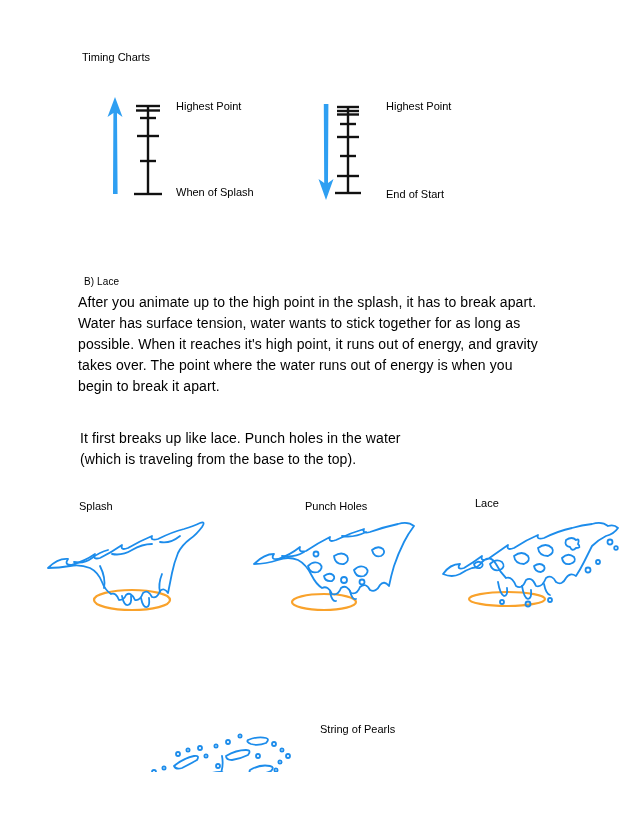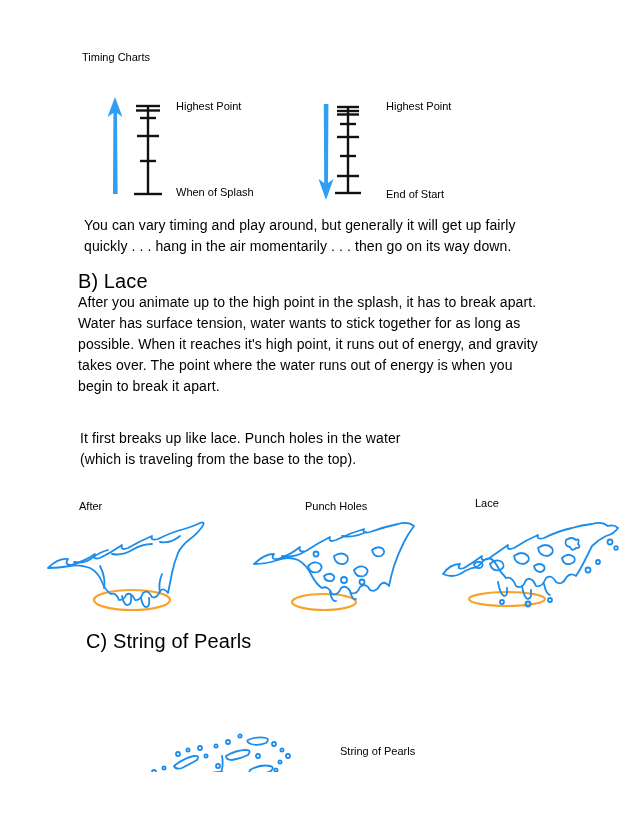--- a/index.html
+++ b/index.html
@@ -3,21 +3,21 @@
 <meta charset="utf-8">
 <style>
   html,body{margin:0;padding:0;background:#fff;}
   .page{
     position:relative;width:640px;height:772px;background:#ffffff;
     font-family:"Liberation Sans","DejaVu Sans",sans-serif;color:#000;overflow:hidden;
   }
   .abs{position:absolute;}
   .small-label{font-size:11px;line-height:13px;color:#000;white-space:nowrap;}
   .para{font-size:14px;line-height:21px;white-space:pre-line;color:#000;letter-spacing:0.1px;}
-  .heading{font-size:20px;line-height:21px;color:#000;white-space:nowrap;letter-spacing:0.1px;}
+  .heading{font-size:10px;line-height:21px;color:#000;white-space:nowrap;letter-spacing:0.1px;margin-left:6px;}
   svg{display:block;overflow:visible;}
   .sketch path,.sketch circle,.sketch ellipse{
     fill:none;stroke:var(--sketch-blue,#1C8CEB);stroke-width:1.8;
     stroke-linecap:round;stroke-linejoin:round;
   }
   .sketch .orange{stroke:var(--base-orange,#F9A22B);stroke-width:2.2;}
   .chart .ruler, .chart .tick{stroke:#111;stroke-width:2.4;stroke-linecap:butt;fill:none;}
   .chart .arrow{fill:var(--arrow-blue,#2E9FF2);stroke:none;}
 </style>
 </head>
@@ -48,33 +48,31 @@
     <path class="tick" d="M20,21.5 H42"></path>
     <path class="tick" d="M23,31 H39"></path>
     <path class="tick" d="M20,44 H42"></path>
     <path class="tick" d="M23,63 H39"></path>
     <path class="tick" d="M20,83 H42"></path>
     <path class="tick" d="M18,100 H44"></path>
   </svg>
   <div class="abs small-label" style="left:386px;top:100px;">Highest Point</div>
   <div class="abs small-label" style="left:386px;top:188px;">End of Start</div>
 
-  <div class="abs para" style="left:84px;top:215px;width:552px;">You can vary timing and play around, but generally it will get up fairly
-quickly . . .  hang in the air momentarily . . . then go on its way down.</div>
 
   <div class="abs heading" style="left:78px;top:271px;">B) Lace</div>
   <div class="abs para" style="left:80px;top:428px;width:560px;">It first breaks up like lace. Punch holes in the water
 (which is traveling from the base to the top).</div>
   <div class="abs para" style="left:78px;top:292px;width:560px;">After you animate up to the high point in the splash, it has to break apart.
 Water has surface tension, water wants to stick together for as long as
 possible. When it reaches it's high point, it runs out of energy, and gravity
 takes over. The point where the water runs out of energy is when you
 begin to break it apart.</div>
 
-  <div class="abs small-label" style="left:79px;top:500px;">After</div>
+  <div class="abs small-label" style="left:79px;top:500px;">Splash</div>
   <div class="abs small-label" style="left:273px;top:500px;padding-left:32px;">Punch Holes</div>
   <div class="abs small-label" style="left:475px;top:497px;text-align:right;">Lace</div>
 
   <svg class="abs sketch" style="left:42px;top:516px;" width="192" height="100" viewBox="0 0 192 100">
     <ellipse class="orange" cx="90" cy="84" rx="38" ry="10"></ellipse>
     <path d="M6,52 Q16,42 26,43 Q22,49 29,49 Q43,45 53,38 Q50,44 58,42 Q70,36 80,29 Q78,35 86,32 Q98,25 110,20 Q108,25 116,23 Q130,16 142,13 Q152,10 158,7 Q164,5 160,11 Q154,19 148,23 Q140,29 136,37 Q132,47 130,57 Q128,67 126,77 Q122,71 118,75 Q115,83 110,81 Q106,73 101,77 Q98,85 93,84 Q89,75 84,79 Q82,84 77,84 Q74,76 69,78 Q63,74 60,66 Q56,56 48,52 Q38,48 28,50 Q17,52 6,52 Z"></path>
     <path d="M32,46 Q42,48 50,42 Q58,36 66,34"></path>
     <path d="M70,38 Q80,40 90,34 Q100,28 110,28"></path>
     <path d="M118,26 Q128,28 138,20"></path>
     <path d="M58,50 Q64,62 62,72"></path>
@@ -115,21 +113,20 @@
     <path d="M106,72 Q108,82 112,83"></path>
     <circle cx="64" cy="90" r="2"></circle>
     <circle cx="90" cy="92" r="2.5"></circle>
     <circle cx="112" cy="88" r="2"></circle>
     <circle cx="150" cy="58" r="2.5"></circle>
     <circle cx="160" cy="50" r="2"></circle>
     <circle cx="172" cy="30" r="2.5"></circle>
     <circle cx="178" cy="36" r="1.8"></circle>
   </svg>
 
-  <div class="abs heading" style="left:86px;top:631px;">C) String of Pearls</div>
 
   <svg class="abs sketch" style="left:130px;top:726px;" width="180" height="95" viewBox="0 0 180 95">
     <path d="M14,60 Q24,50 36,48 Q42,47 40,52 Q34,56 26,60 Q18,63 14,60 Z"></path>
     <path d="M44,40 Q54,32 64,30 Q70,29 67,34 Q60,38 52,42 Q46,44 44,40 Z"></path>
     <path d="M70,52 Q80,46 90,46 Q96,46 92,51 Q84,55 76,56 Q70,56 70,52 Z"></path>
     <path d="M96,30 Q106,24 116,24 Q122,24 118,29 Q110,33 102,34 Q96,34 96,30 Z"></path>
     <path d="M58,66 Q70,60 82,62 Q88,63 83,67 Q74,71 64,71 Q57,70 58,66 Z"></path>
     <path d="M92,70 Q104,66 114,68 Q119,69 114,73 Q104,76 96,75 Q90,73 92,70 Z"></path>
     <path d="M120,44 Q130,38 140,40 Q145,41 141,45 Q132,49 124,48 Q118,47 120,44 Z"></path>
     <path d="M118,14 Q128,10 136,12 Q140,13 136,17 Q128,20 121,18 Q116,16 118,14 Z"></path>
@@ -155,15 +152,15 @@
     <circle cx="118" cy="62" r="2"></circle>
     <circle cx="104" cy="58" r="1.6"></circle>
     <circle cx="62" cy="56" r="1.6"></circle>
     <circle cx="88" cy="40" r="2"></circle>
     <circle cx="76" cy="30" r="1.6"></circle>
     <circle cx="40" cy="58" r="1.6"></circle>
     <circle cx="52" cy="52" r="2"></circle>
     <circle cx="146" cy="44" r="1.6"></circle>
     <circle cx="30" cy="64" r="1.6"></circle>
   </svg>
-  <div class="abs small-label" style="left:320px;top:745px;margin-left:20px;">String of Pearls</div>
+  <div class="abs small-label" style="left:320px;top:723px;">String of Pearls</div>
 
 </div>
 
 </body></html>

